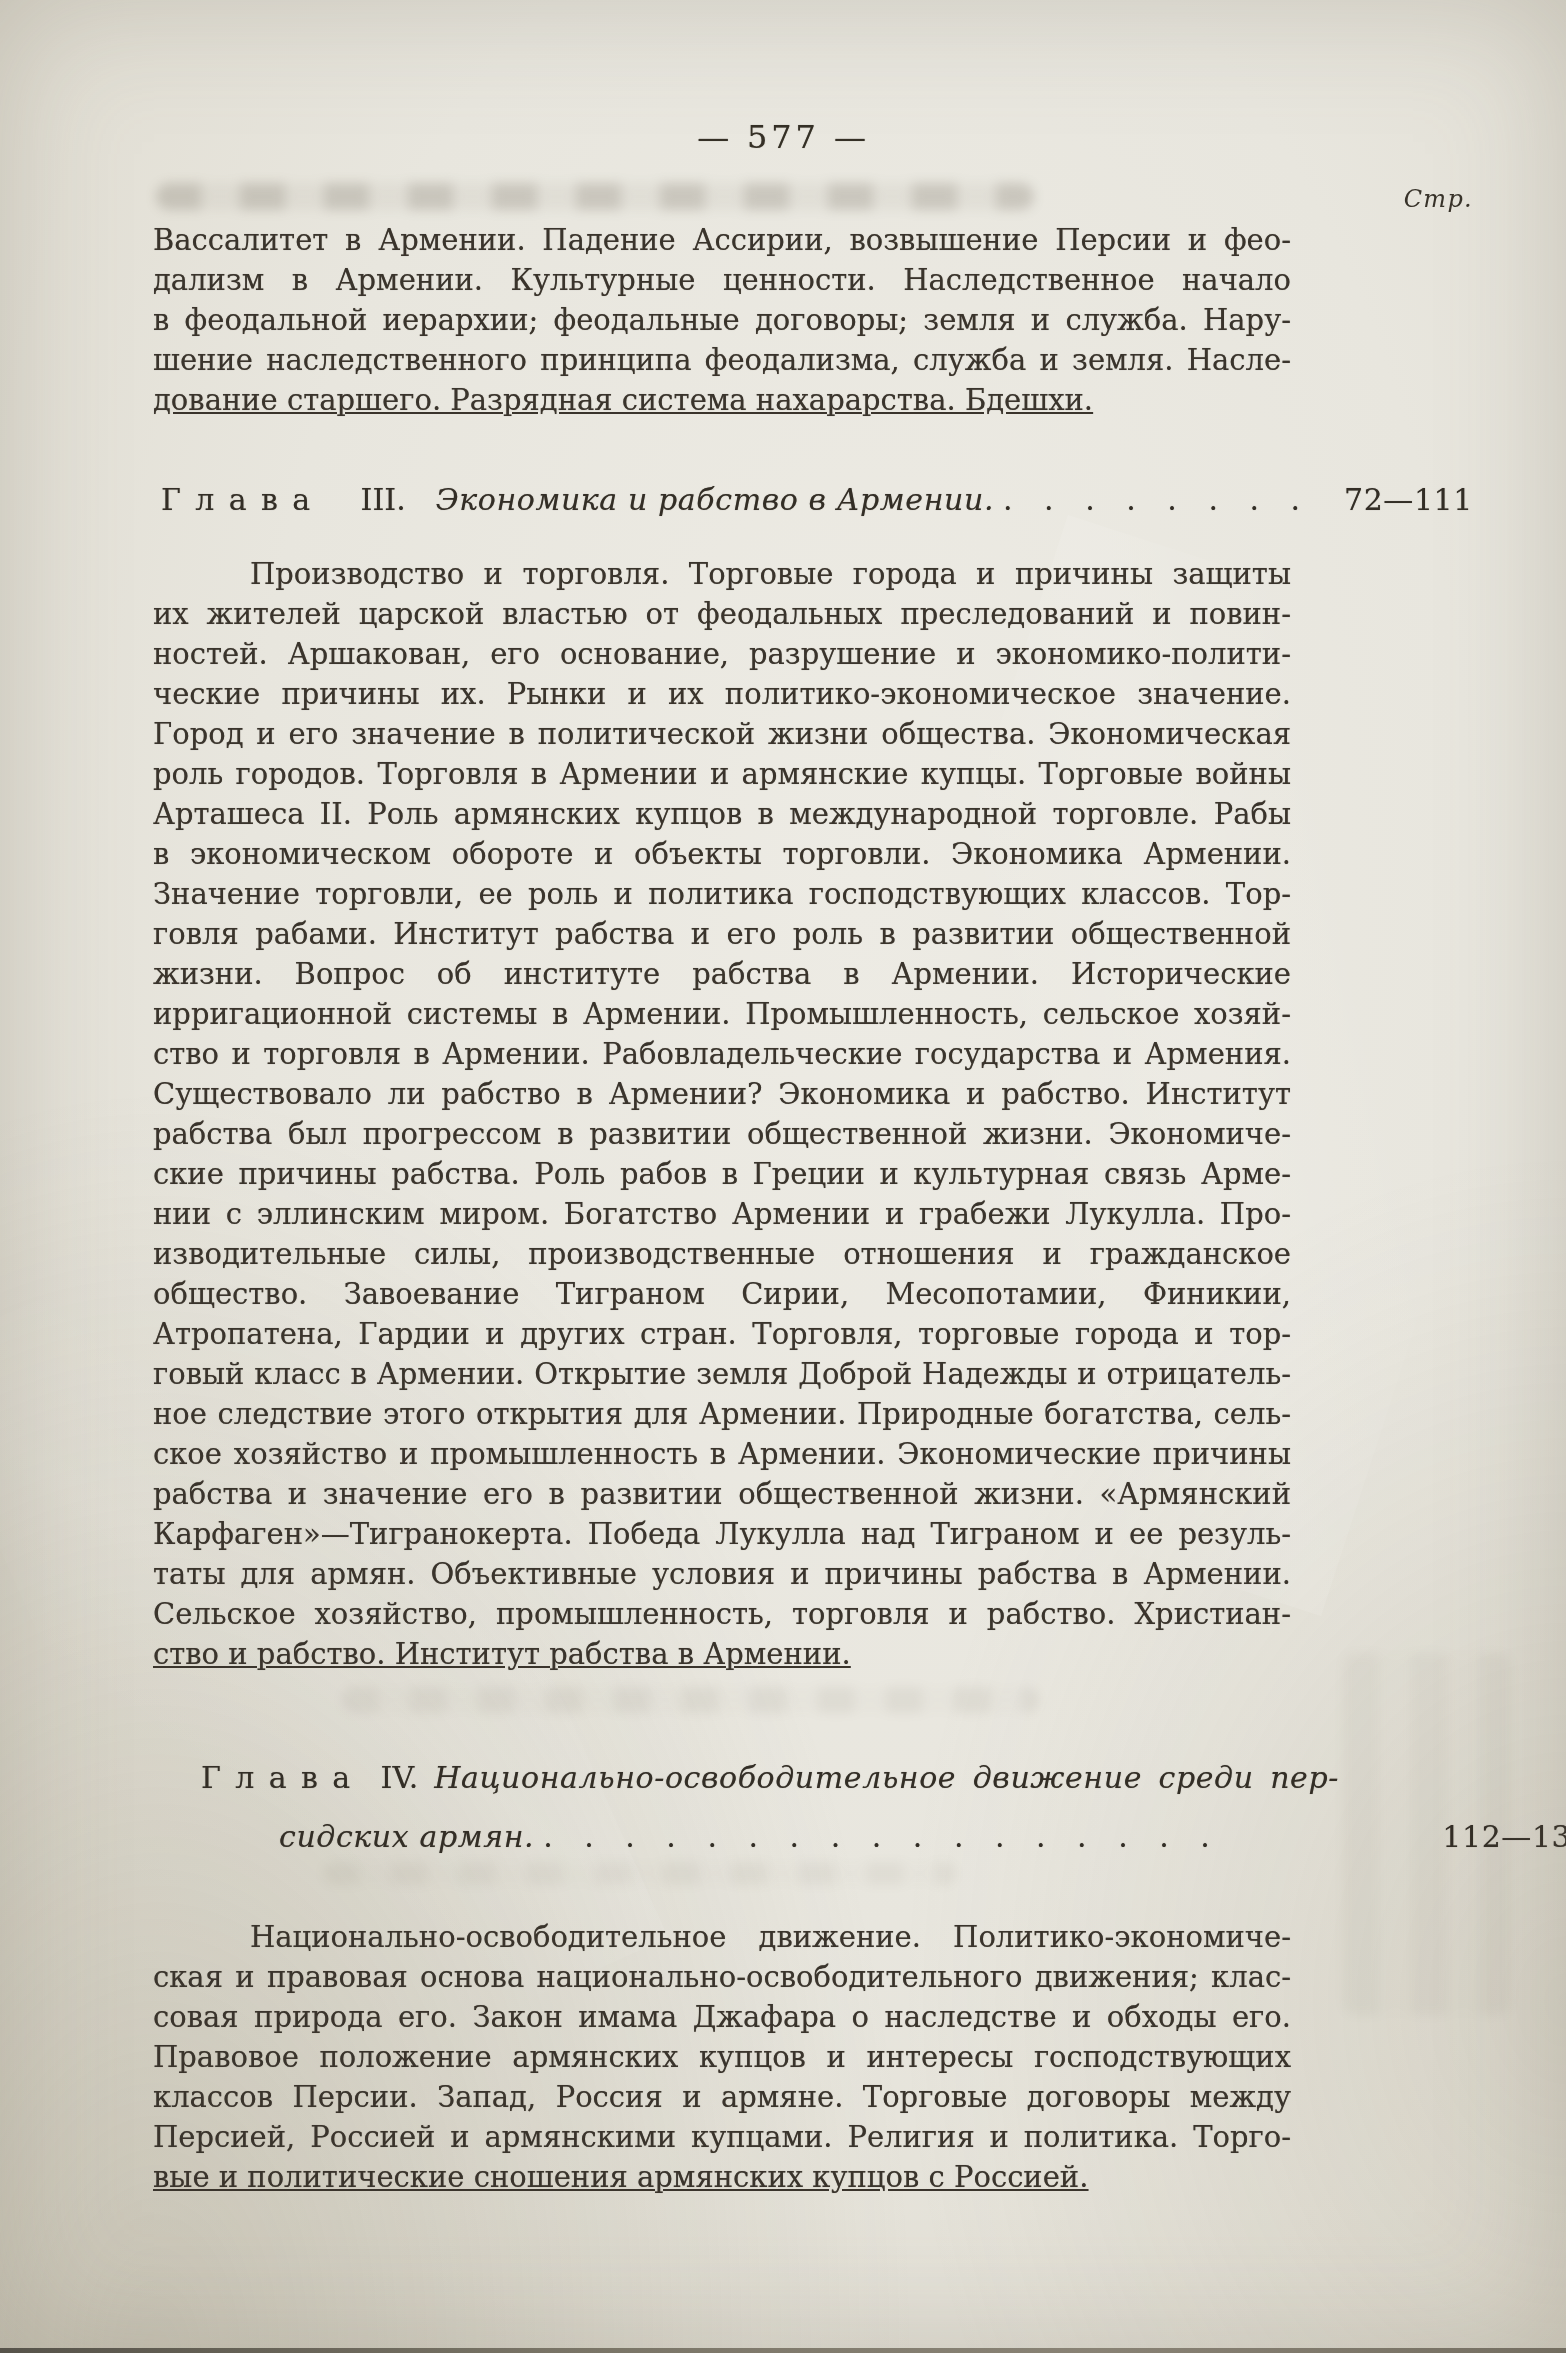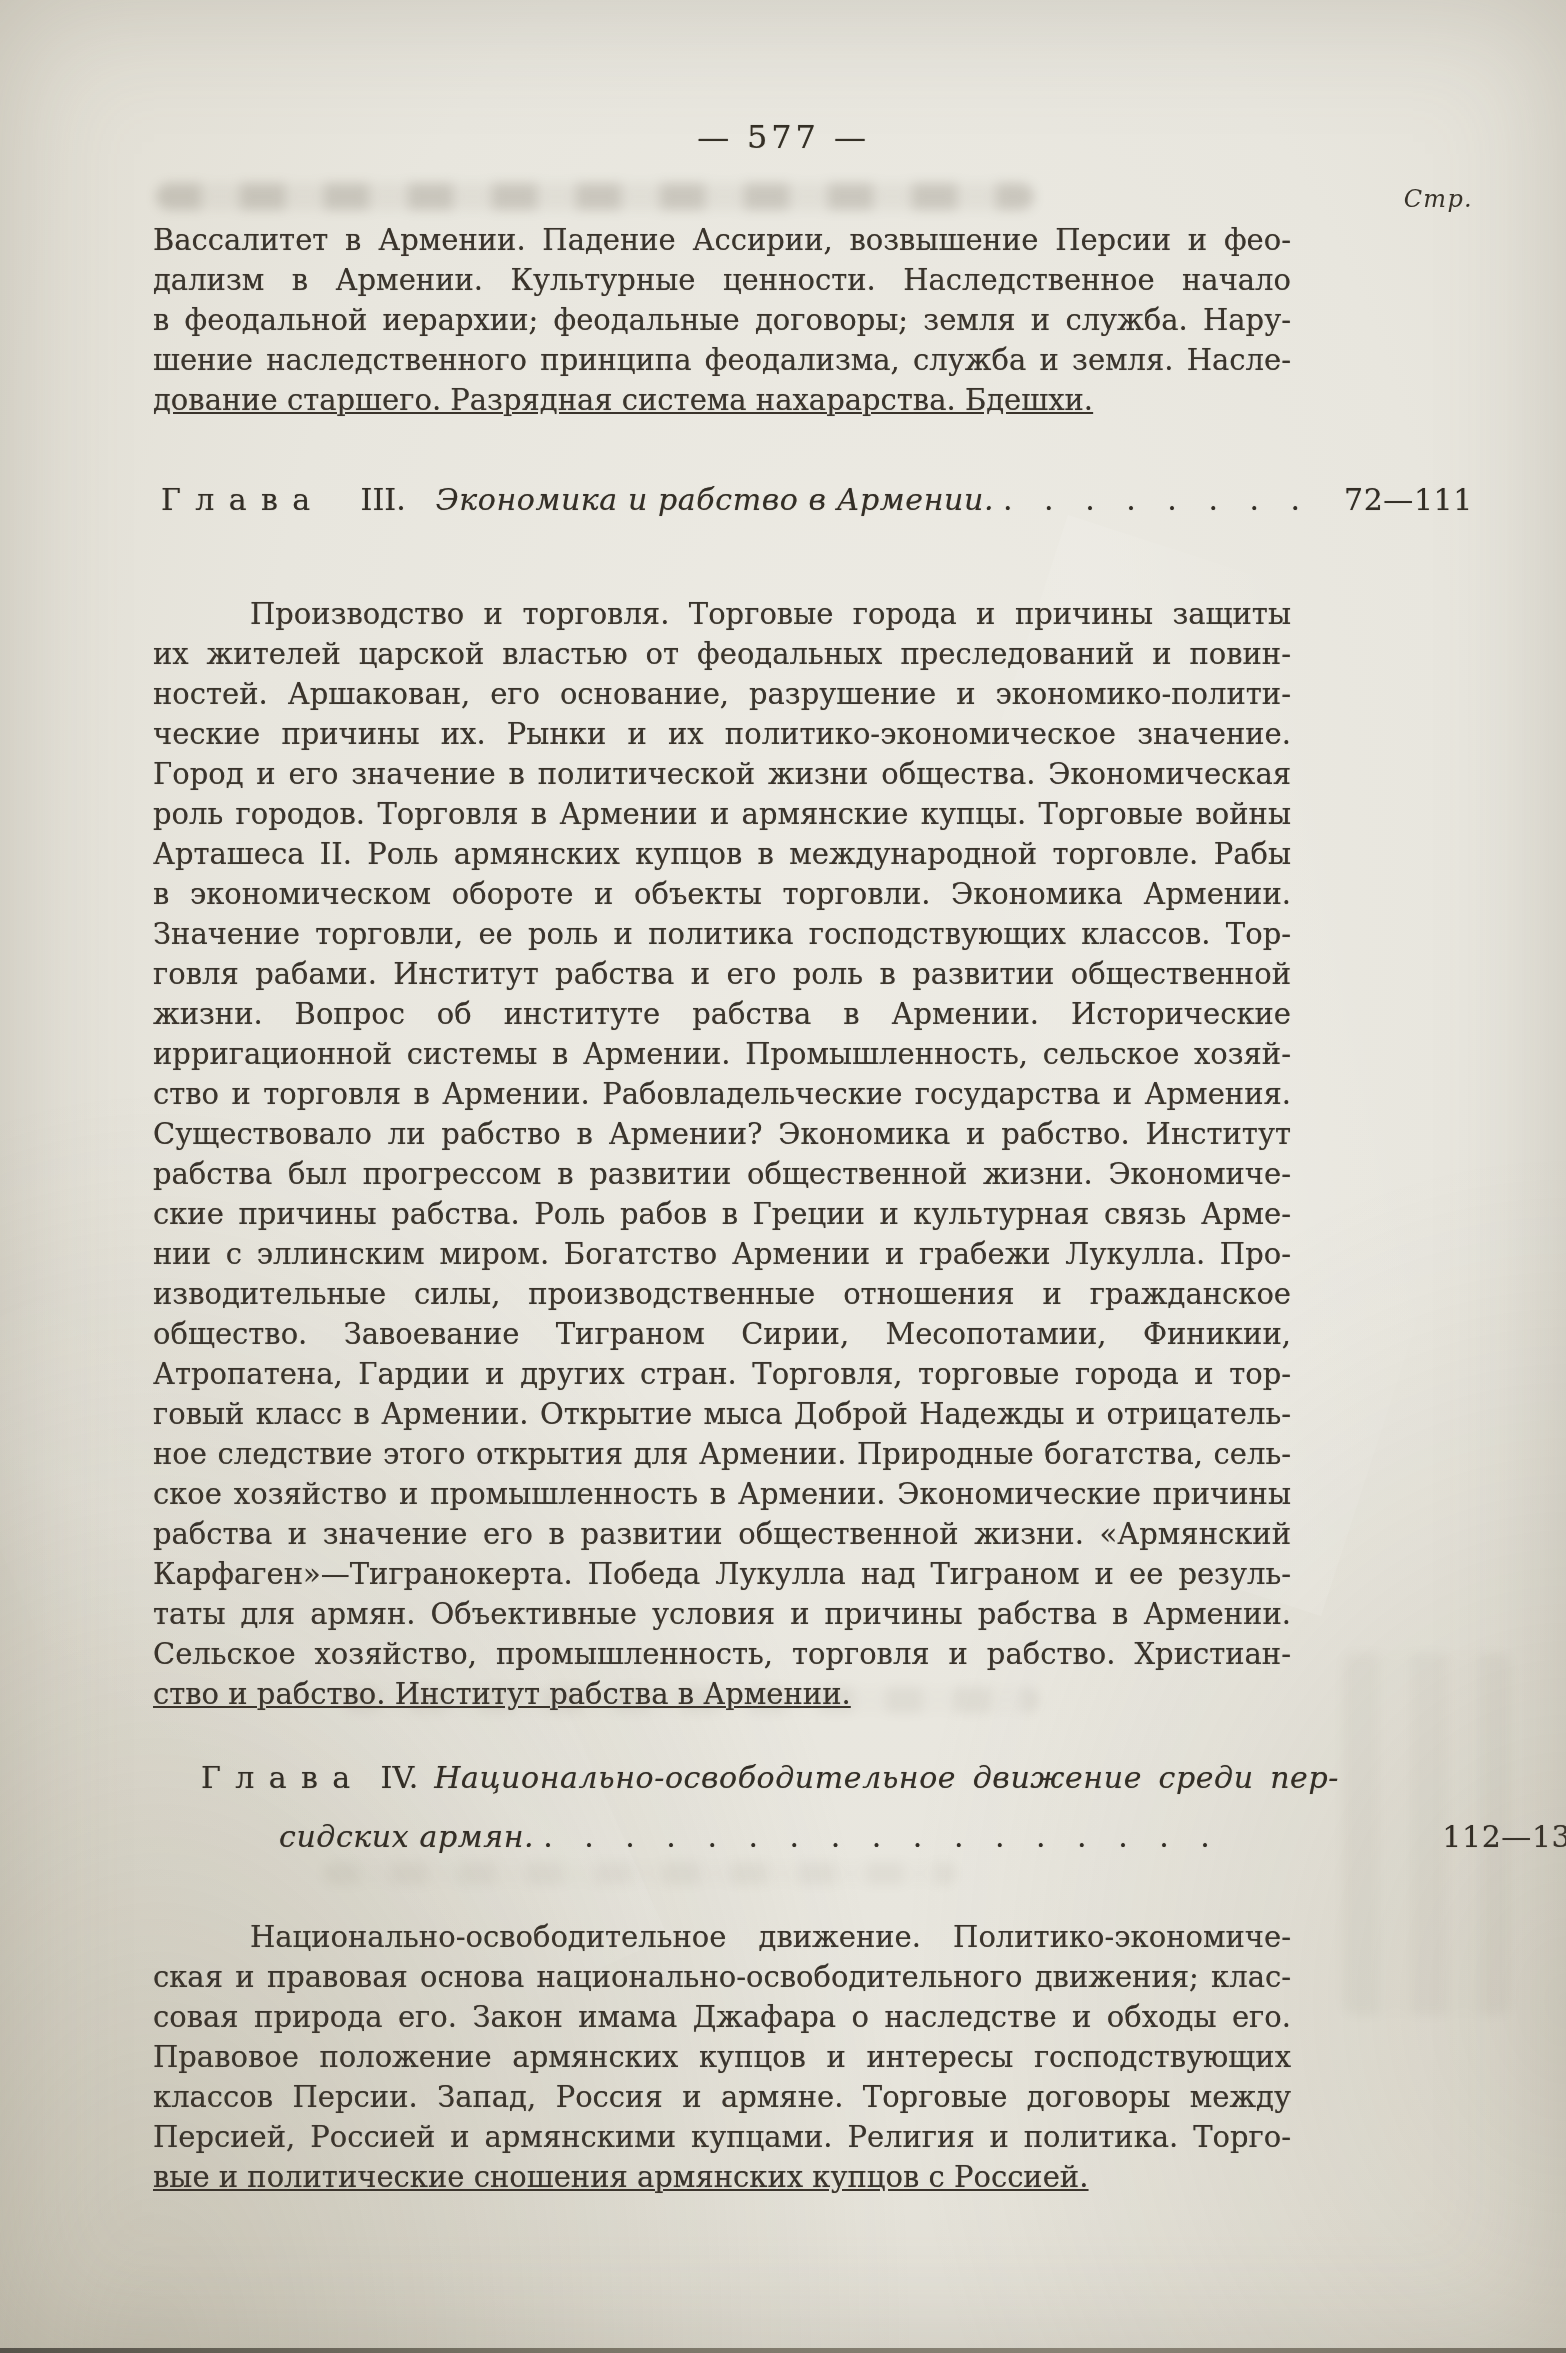--- a/index.html
+++ b/index.html
@@ -73,42 +73,42 @@
   </div>
 
 <div class="chapter-row" style="top:480px;">
   <span class="ch-label"><span class="spaced">Глава</span></span>
   <span class="ch-num">III.</span>
   <span class="ch-title">Экономика и рабство в Армении.</span>
   <span class="leader">. . . . . . . . .</span>
   <span class="ch-pages">72—111</span>
 </div>
 
-<div class="para indent-first" style="top:554px;margin-top:40px;">
+<div class="para indent-first" style="top:554px;">
     <div class="toc-line">Производство и торговля. Торговые города и причины защиты</div>
     <div class="toc-line">их жителей царской властью от феодальных преследований и повин-</div>
     <div class="toc-line">ностей. Аршакован, его основание, разрушение и экономико-полити-</div>
     <div class="toc-line">ческие причины их. Рынки и их политико-экономическое значение.</div>
     <div class="toc-line">Город и его значение в политической жизни общества. Экономическая</div>
     <div class="toc-line">роль городов. Торговля в Армении и армянские купцы. Торговые войны</div>
     <div class="toc-line">Арташеса II. Роль армянских купцов в международной торговле. Рабы</div>
     <div class="toc-line">в экономическом обороте и объекты торговли. Экономика Армении.</div>
     <div class="toc-line">Значение торговли, ее роль и политика господствующих классов. Тор-</div>
     <div class="toc-line">говля рабами. Институт рабства и его роль в развитии общественной</div>
     <div class="toc-line">жизни. Вопрос об институте рабства в Армении. Исторические памятники</div>
     <div class="toc-line">ирригационной системы в Армении. Промышленность, сельское хозяй-</div>
     <div class="toc-line">ство и торговля в Армении. Рабовладельческие государства и Армения.</div>
     <div class="toc-line">Существовало ли рабство в Армении? Экономика и рабство. Институт</div>
     <div class="toc-line">рабства был прогрессом в развитии общественной жизни. Экономиче-</div>
     <div class="toc-line">ские причины рабства. Роль рабов в Греции и культурная связь Арме-</div>
     <div class="toc-line">нии с эллинским миром. Богатство Армении и грабежи Лукулла. Про-</div>
     <div class="toc-line">изводительные силы, производственные отношения и гражданское</div>
     <div class="toc-line">общество. Завоевание Тиграном Сирии, Месопотамии, Финикии, Парфии,</div>
     <div class="toc-line">Атропатена, Гардии и других стран. Торговля, торговые города и тор-</div>
-    <div class="toc-line">говый класс в Армении. Открытие мыса Доброй Надежды и отрицатель-</div>
+    <div class="toc-line">говый класс в Армении. Открытие земля Доброй Надежды и отрицатель-</div>
     <div class="toc-line">ное следствие этого открытия для Армении. Природные богатства, сель-</div>
     <div class="toc-line">ское хозяйство и промышленность в Армении. Экономические причины</div>
     <div class="toc-line">рабства и значение его в развитии общественной жизни. «Армянский</div>
     <div class="toc-line">Карфаген»—Тигранокерта. Победа Лукулла над Тиграном и ее резуль-</div>
     <div class="toc-line">таты для армян. Объективные условия и причины рабства в Армении.</div>
     <div class="toc-line">Сельское хозяйство, промышленность, торговля и рабство. Христиан-</div>
     <div class="toc-line">ство и рабство. Институт рабства в Армении.</div>
   </div>
 
 <div class="ch4-line1" style="top:1758px;">

